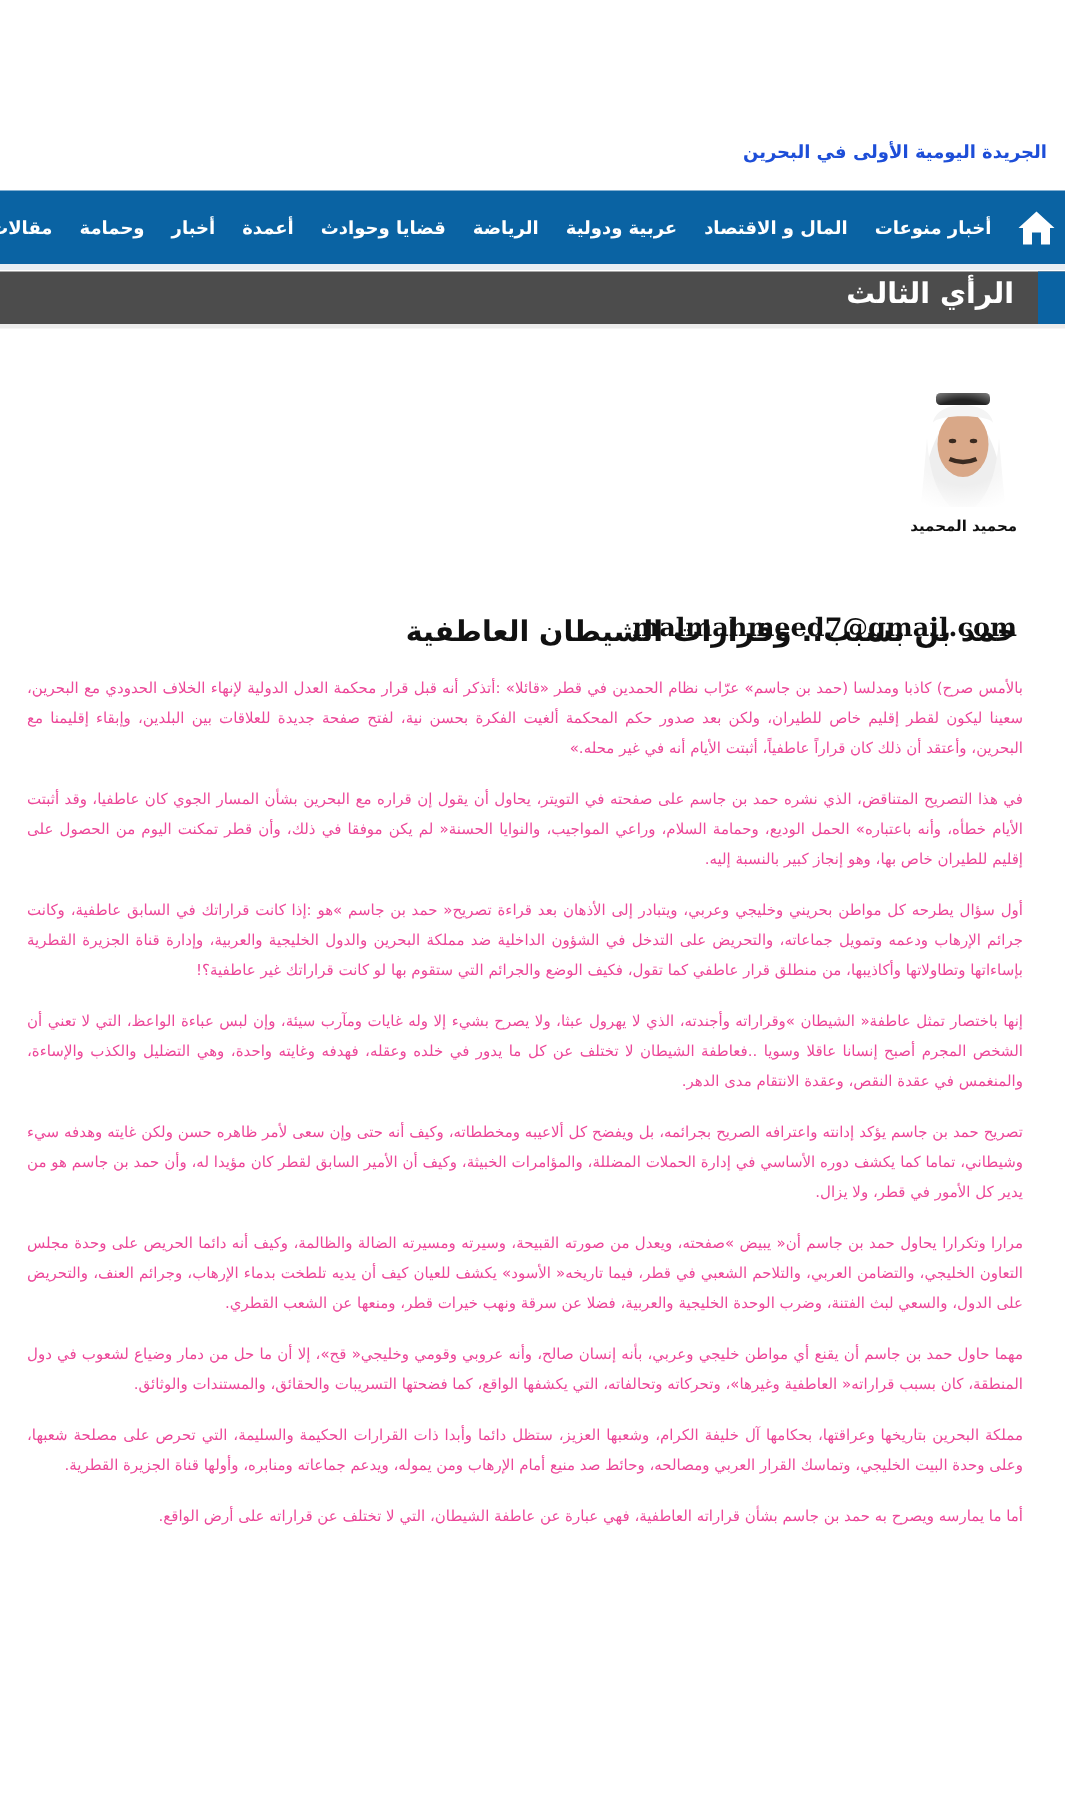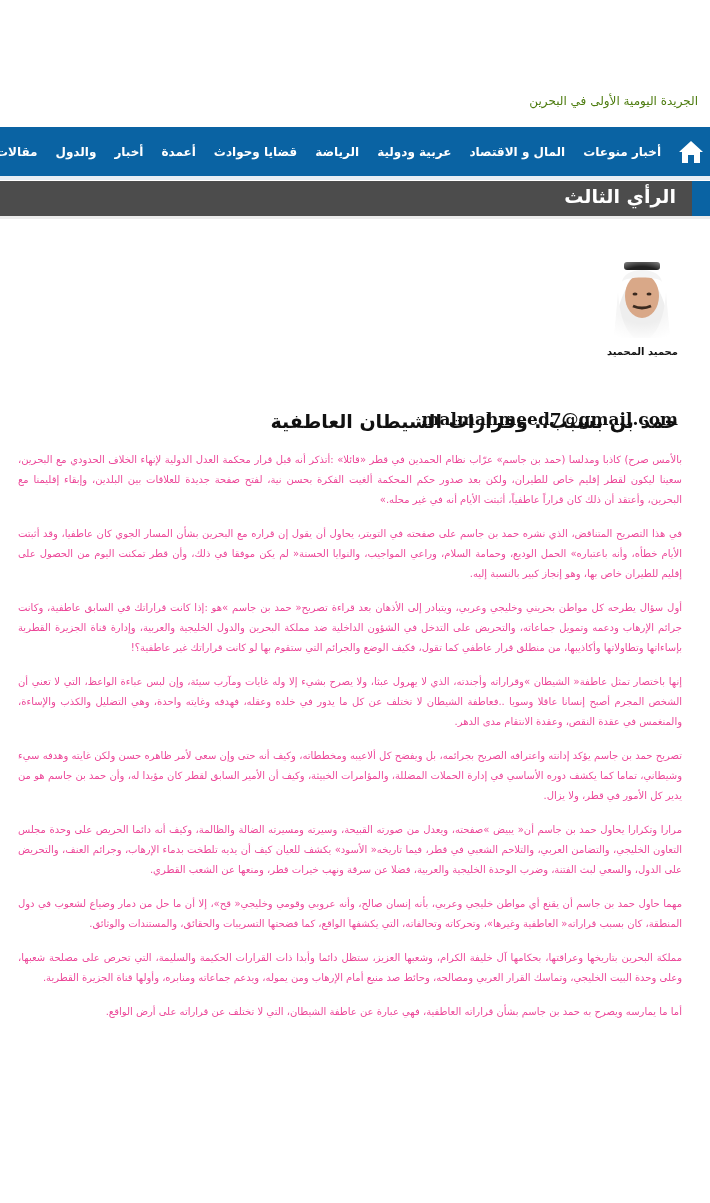--- a/index.html
+++ b/index.html
@@ -6,21 +6,21 @@
   html, body { width: 710px; height: 1203px; background: #ffffff; overflow: hidden; }
   body { font-family: "DejaVu Sans", sans-serif; color: #222; position: relative; }
 
   
   .masthead { position: absolute; top: 0; left: 0; width: 710px; height: 122px; background: #fff; }
   .logo { position: absolute; right: 12px; top: 6px; width: 170px; height: 80px; }
   .logo-map { position: absolute; right: 18px; top: 2px; width: 100px; height: 86px;
     background: radial-gradient(ellipse at 55% 50%, #b9d6ee 0%, #a9cbe8 55%, rgba(200,225,245,0) 72%); border-radius: 40% 55% 45% 50%; }
   .logo-text { position: absolute; right: 0; top: 10px; font-family: "DejaVu Serif", serif; font-size: 44px;
     font-weight: bold; color: #111; direction: rtl; letter-spacing: -2px; font-style: italic; transform: scaleY(1.15); }
-  .tagline { position: absolute; right: 12px; top: 94px; font-size: 12px; font-weight: normal; color: #4d7c0f; direction: rtl; }
+  .tagline { position: absolute; right: 12px; top: 94px; font-size: 12px; font-weight: bold; color: #1d4ed8; direction: rtl; }
 
   
   .nav { position: absolute; top: 127px; left: 0; width: 710px; height: 49px; background: #0a63a3;
     display: flex; flex-direction: row-reverse; align-items: center; padding-right: 6px; }
   .nav-home { width: 34px; height: 34px; display: flex; align-items: center; justify-content: center; margin-left: 8px; }
   .nav-item { color: #fff; font-size: 12px; font-weight: bold; margin: 0 9px; white-space: nowrap; direction: rtl; }
   .nav-item:last-child { margin-left: 0; }
   .nav-sep { position: absolute; top: 176px; left: 0; width: 710px; height: 4px; background: #e7eef4; }
 
   
@@ -53,21 +53,21 @@
       <path d="M13 4 L5 11.3" stroke="#0a63a3" stroke-width="0"></path>
     </svg>
   </a>
   <a class="nav-item">أخبار منوعات</a>
   <a class="nav-item">المال و الاقتصاد</a>
   <a class="nav-item">عربية ودولية</a>
   <a class="nav-item">الرياضة</a>
   <a class="nav-item">قضايا وحوادث</a>
   <a class="nav-item">أعمدة</a>
   <a class="nav-item">أخبار</a>
-  <a class="nav-item">والدول</a>
+  <a class="nav-item">وحمامة</a>
   <a class="nav-item">مقالات</a>
 </nav>
 <div class="nav-sep"></div>
 
 <div class="section-bar">
   <div class="section-accent"></div>
   <h2 class="section-title">الرأي الثالث</h2>
 </div>
 <div class="section-under"></div>
 

